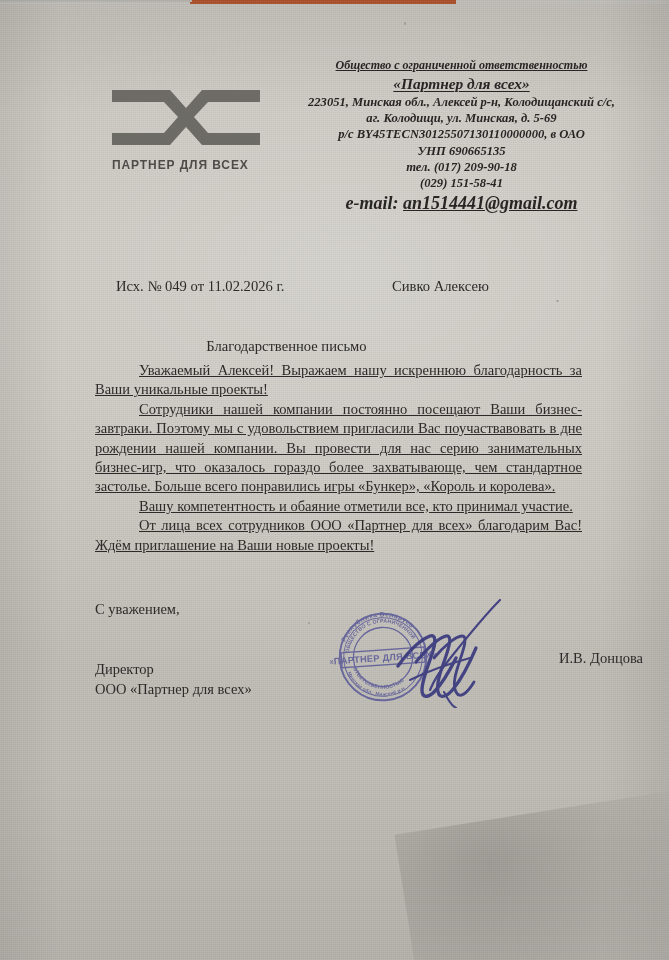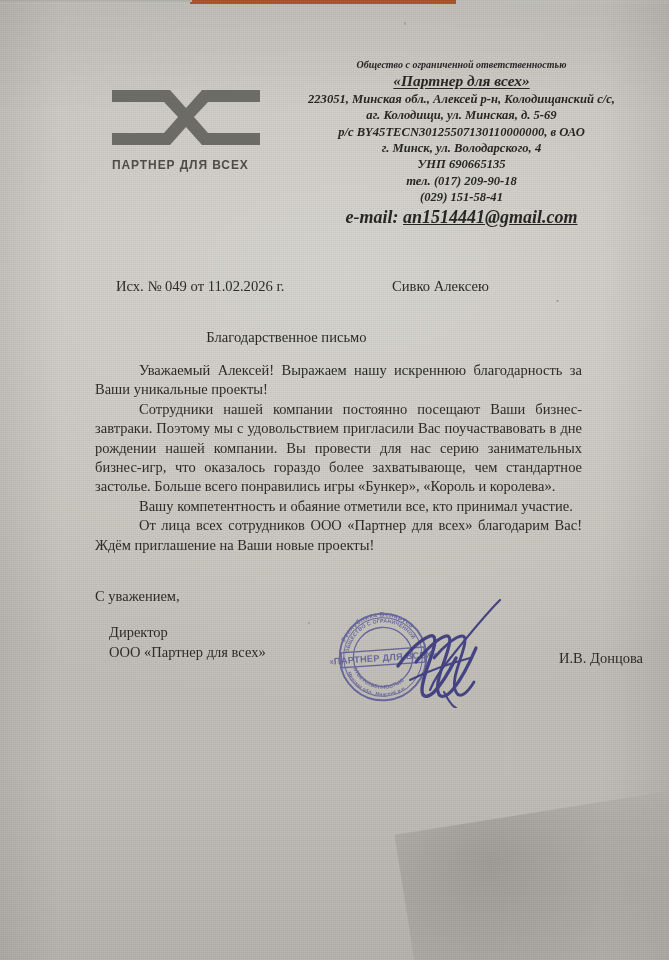--- a/index.html
+++ b/index.html
@@ -117,21 +117,21 @@
     padding-right: 18px;
     font-style: italic;
     font-weight: 700;
     line-height: 1.30;
     color: #272624;
   }
   .company-block .l {
     display: block;
     white-space: nowrap;
   }
-  .company-name-1 { font-size: 10px; }
+  .company-name-1 { font-size: 12px; text-decoration: underline; }
   .company-name-2 {
     font-size: 15.4px;
     text-decoration: underline;
     text-underline-offset: 2px;
   }
   .addr { font-size: 12.6px; }
   .mail-line { font-size: 18px; }
   .mail-link {
     text-decoration: underline;
     text-underline-offset: 1px;
@@ -152,66 +152,68 @@
   }
   .ref-to {
     position: absolute;
     left: 392px;
     white-space: nowrap;
   }
 
   
   .doc-title {
     position: absolute;
-    top: 329px;
+    top: 338px;
     left: 0;
     width: 566px;
     text-align: center;
     font-size: 14.6px;
     padding-left: 7px;
     box-sizing: border-box;
   }
 
   
   .body-text {
     position: absolute;
     top: 361px;
     left: 95px;
     width: 487px;
     font-size: 14.5px;
     line-height: 19.4px;
     text-align: justify;
+    text-decoration: underline;
   }
   .body-text p {
     margin: 0;
     text-indent: 44px;
   }
   .body-text p.last-line-left {
     text-align-last: left;
   }
 
   
   .closing {
     position: absolute;
-    top: 588px;
+    top: 601px;
     left: 95px;
     font-size: 14.5px;
   }
   .sign-row {
     position: absolute;
     top: 622px;
     left: 0;
     width: 669px;
     font-size: 14.5px;
   }
   .sign-left {
     position: absolute;
-    left: 109px;
+    left: 95px;
     line-height: 20px;
     white-space: nowrap;
+    margin-top: 37px;
   }
   .sign-name {
     position: absolute;
     left: 559px;
     top: 28px;
     white-space: nowrap;
   }
 
   
   .stamp {
@@ -271,21 +273,20 @@
         </svg>
         <div class="logo-word">ПАРТНЕР ДЛЯ ВСЕХ</div>
       </div>
 
       <div class="company-block">
         <span class="l company-name-1">Общество с ограниченной ответственностью</span>
         <span class="l company-name-2">«Партнер для всех»</span>
         <span class="l addr">223051, Минская обл., Алексей р-н, Колодищанский с/с,</span>
         <span class="l addr">аг. Колодищи, ул. Минская, д. 5-69</span>
         <span class="l addr">р/с BY45TECN30125507130110000000, в ОАО</span>
-        <span class="l addr">г. Минск, ул. Володарского, 4</span>
         <span class="l addr">УНП 690665135</span>
         <span class="l addr">тел. (017) 209-90-18</span>
         <span class="l addr">(029) 151-58-41</span>
         <span class="l mail-line"><span>e-mail:</span>&nbsp;<span class="mail-link">an1514441@gmail.com</span></span>
       </div>
     </div>
 
     <div class="ref-row">
       <div class="ref-out">Исх. № 049 от 11.02.2026 г.</div>
       <div class="ref-to">Сивко Алексею</div>

